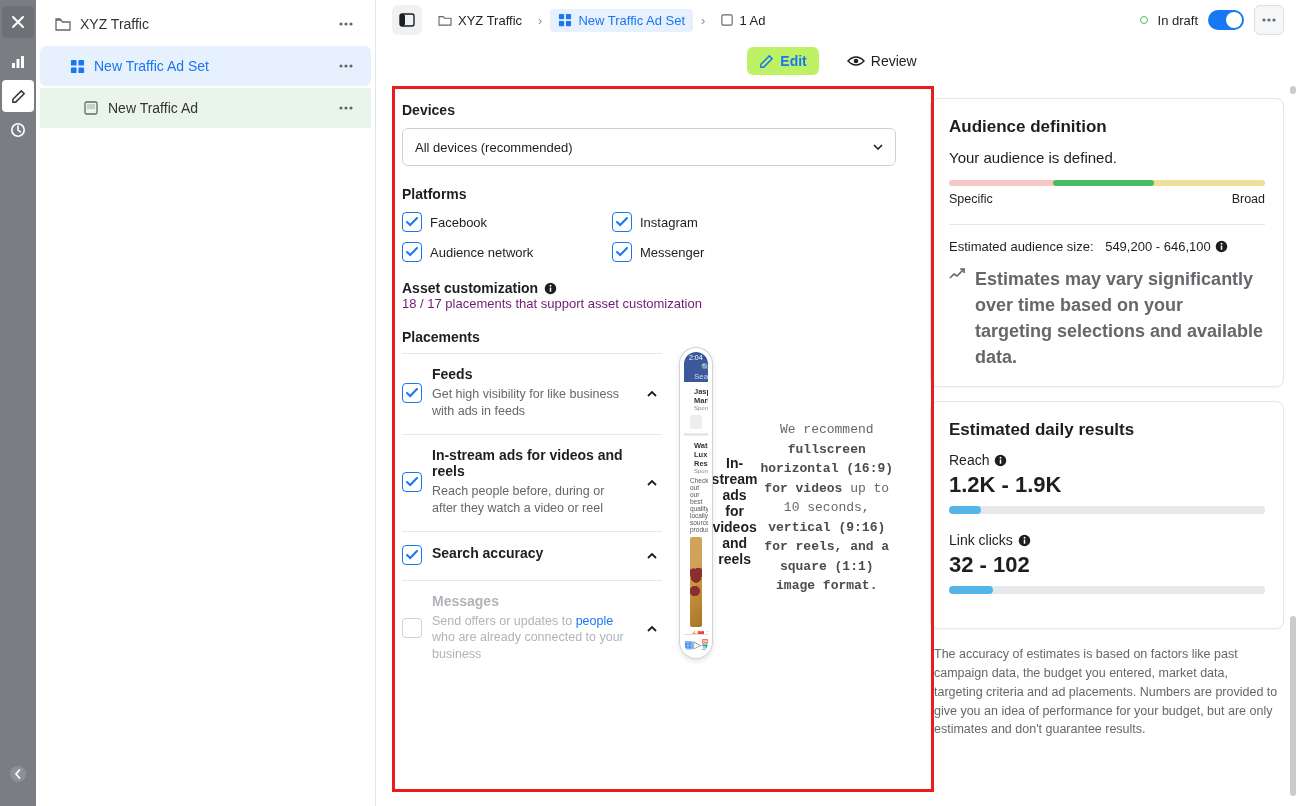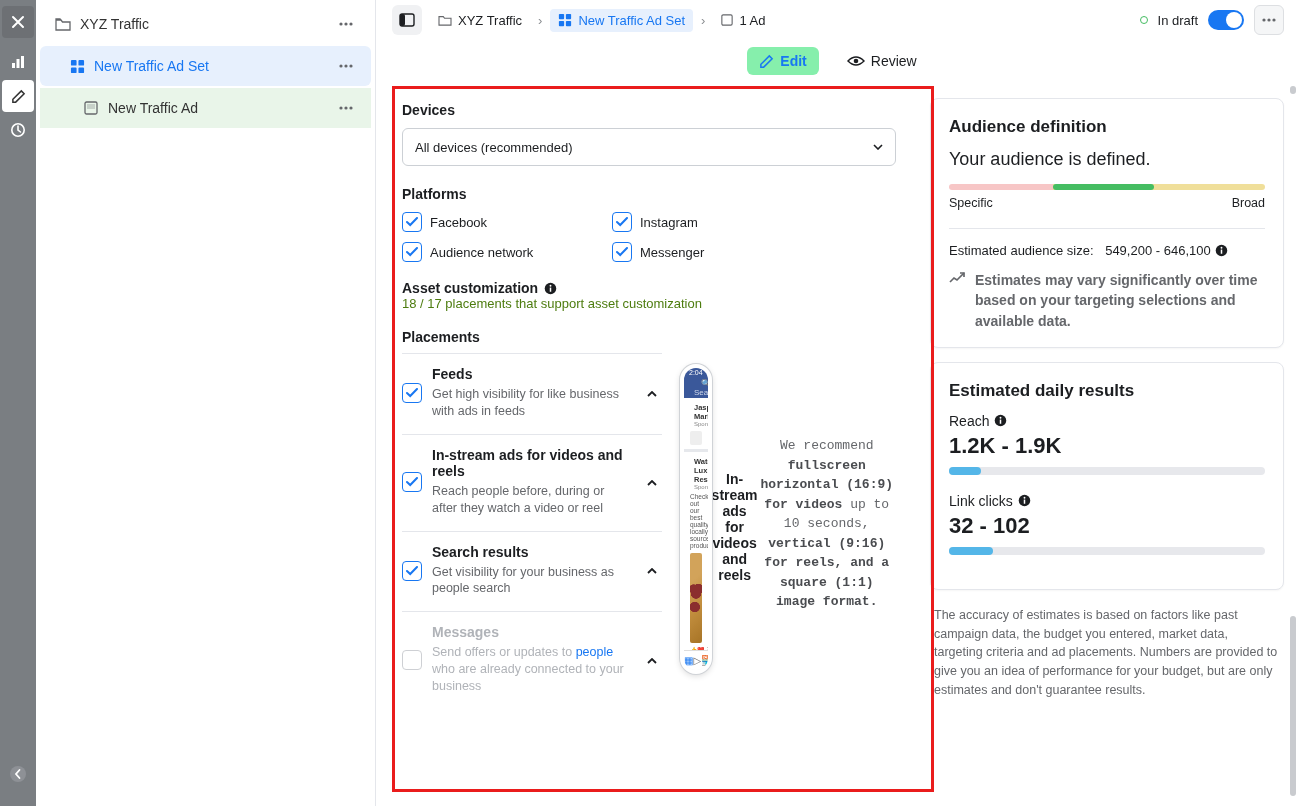--- a/index.html
+++ b/index.html
@@ -25,34 +25,34 @@
   .bc-item { display: inline-flex; align-items: center; gap: 6px; padding: 4px 8px; border-radius: 4px; font-size: 13px; color: #1c1e21; cursor: pointer; }
   .bc-item.active { background: #e7f0fd; color: #1877f2; }
   .bc-sep { color: #8a8d91; }
   .top-right { margin-left: auto; display: flex; align-items: center; gap: 10px; }
   .status-dot { width: 8px; height: 8px; border-radius: 50%; border: 1.5px solid #45bd62; }
   .switch { position: relative; width: 36px; height: 20px; background: #1877f2; border-radius: 10px; cursor: pointer; }
   .switch .knob { position: absolute; right: 2px; top: 2px; width: 16px; height: 16px; background: #fff; border-radius: 50%; }
   .icon-btn { width: 30px; height: 30px; border: 1px solid #dddfe2; border-radius: 6px; background: #f5f6f7; display: flex; align-items: center; justify-content: center; cursor: pointer; }
   .editbar { height: 42px; display: flex; align-items: center; justify-content: center; gap: 16px; }
   .pill { display: inline-flex; align-items: center; gap: 6px; padding: 6px 12px; border-radius: 6px; cursor: pointer; font-size: 14px; }
-  .pill.edit { background: #86efac; color: #1877f2; font-weight: 600; }
+  .pill.edit { background: #bef264; color: #1877f2; font-weight: 600; }
   .pill.review { color: #1c1e21; }
   .content { flex: 1; display: flex; overflow: hidden; }
   .center-outer { width: 546px; padding: 0 0 0 0; position: relative; }
   .red-frame { position: absolute; left: 16px; top: 4px; width: 542px; height: 706px; border: 3px solid #ea1c1c; pointer-events: none; }
   .center { width: 546px; padding: 20px 26px 20px 26px; overflow-y: hidden; }
   .section-title { font-size: 14px; font-weight: 700; margin-bottom: 10px; }
   .select-box { border: 1px solid #ccd0d5; border-radius: 6px; height: 38px; display: flex; align-items: center; padding: 0 12px; justify-content: space-between; background: #fff; cursor: pointer; margin-bottom: 20px; }
   .platforms { display: flex; flex-wrap: wrap; gap: 10px 40px; margin-bottom: 18px; }
   .check-item { display: inline-flex; align-items: center; gap: 8px; width: 170px; }
   .cbx { width: 20px; height: 20px; border: 1.5px solid #1877f2; border-radius: 4px; display: flex; align-items: center; justify-content: center; background: #fff; cursor: pointer; }
   .cbx svg { display: block; }
   .cbx.unchecked { border-color: #ced0d4; }
-  .sub-note { color: #4d7c0f; font-size: 13px; margin-bottom: 18px; }
+  .sub-note { color: #701a75; font-size: 13px; margin-bottom: 18px; }
   .asset-title { font-size: 14px; font-weight: 700; display: inline-flex; align-items: center; gap: 6px; }
   .placements { display: flex; gap: 18px; }
   .placements-list { width: 268px; }
   .placements-list .section-title { margin-bottom: 8px; }
   .place-row { border-top: 1px solid #e4e6eb; padding: 12px 0 14px; display: flex; align-items: center; gap: 10px; }
   .place-row:first-of-type { border-top: none; }
   .place-row .cbx { margin-top: 1px; flex-shrink: 0; }
   .place-body { flex: 1; }
   .place-name { font-size: 14px; font-weight: 700; margin-bottom: 4px; }
   .place-desc { font-size: 12.5px; color: #65676b; line-height: 1.35; }
@@ -79,27 +79,27 @@
   .post-actions { display:flex; justify-content: space-between; font-size: 6px; color:#888; margin-top:4px; padding: 0 4px;}
   .tag-row { font-size:6px; color:#888; margin-top:3px; display:flex; justify-content: space-between;}
   .phone-nav { height: 20px; background:#fff; border-top:1px solid #ddd; display:flex; justify-content: space-around; align-items:center; color:#65676b;}
   .phone-nav .nv { font-size: 10px; }
   .preview-title { font-size: 14px; font-weight: 700; margin-top: 16px; text-align: center; }
   .preview-text { font-size: 13px; color: #65676b; text-align: center; margin-top: 10px; line-height: 1.5; padding: 0 2px; font-family: Liberation Mono, monospace;}
   .preview-text b { color: #4a4c50; font-weight:700; }
   .right-col { flex: 1; padding: 16px 16px 16px 8px; overflow-y: auto; }
   .card { border: 1px solid #e4e6eb; border-radius: 8px; background: #fff; padding: 18px 18px 16px; margin-bottom: 14px; box-shadow: 0 1px 2px rgba(0,0,0,.04); }
   .card h3 { font-size: 17px; font-weight: 700; margin-bottom: 12px; }
-  .defined { font-size: 18px; color: #1c1e21; margin-bottom: 14px; }
+  .defined { font-size: 15px; color: #1c1e21; margin-bottom: 14px; }
   .range-bar { position: relative; height: 6px; border-radius: 3px; background: linear-gradient(to right, #f7c6c6 0%, #f7c6c6 33%, #f0df9a 33%, #f0df9a 100%); margin-bottom: 6px; }
   .range-bar .fill { position: absolute; left: 33%; width: 32%; top: 0; bottom: 0; background: #45bd62; border-radius: 3px; }
   .range-labels { display:flex; justify-content: space-between; font-size: 12.5px; color:#1c1e21; margin-bottom: 18px;}
   .divider { height:1px; background:#e4e6eb; margin: 0 0 14px; }
   .est-size { font-size: 13px; color:#1c1e21; margin-bottom: 12px; display:flex; align-items:center; gap:4px;}
-  .est-note { display:flex; gap:10px; font-size: 14px; color:#65676b; font-weight:600; line-height:1.45;}
+  .est-note { display:flex; gap:10px; font-size: 18px; color:#65676b; font-weight:600; line-height:1.45;}
   .est-note .icn { flex-shrink:0; margin-top:2px; color:#65676b;}
   .metric-label { font-size: 14px; color:#1c1e21; margin-bottom: 4px; display:flex; align-items:center; gap:5px;}
   .metric-val { font-size: 22px; font-weight: 800; color:#1c1e21; margin-bottom: 8px;}
   .bar { height: 8px; background:#e7e8ec; border-radius: 4px; position:relative; margin-bottom: 18px;}
   .bar .f { position:absolute; left:0; top:0; bottom:0; background:#54b6e8; border-radius:4px; }
   .disclaimer { font-size: 12.5px; color:#65676b; line-height:1.5; padding: 2px 4px 4px;}
   .scroll-ind { position:absolute; right:2px; top:86px; width:8px; height:710px; }
   .scroll-ind .thumb1 { position:absolute; top:0; width:6px; height:8px; background:#c9cbcf; border-radius:3px;}
   .scroll-ind .thumb2 { position:absolute; bottom:0; width:6px; height:180px; background:#c9cbcf; border-radius:3px;}
   svg { display: block; }
@@ -354,22 +354,21 @@
                 </span>
             </div>
 
             <div class="place-row">
               <span class="cbx">
                   <svg width="12" height="10" viewBox="0 0 12 10">
                     <path d="M1 5 L4.2 8 L11 1" stroke="#1877f2" stroke-width="2" fill="none" stroke-linecap="round"></path>
                   </svg>
                 </span>
               <div class="place-body">
-                <div class="place-name">Search results</div>
-                <div class="place-desc">Get visibility for your business as people search</div>
+                <div class="place-name">Search accuracy</div>
               </div>
               <span class="chev">
                   <svg width="10" height="6" viewBox="0 0 10 6">
                     <path d="M1 5 L5 1 L9 5" fill="none" stroke="#1c1e21" stroke-width="1.8"></path>
                   </svg>
                 </span>
             </div>
 
             <div class="place-row disabled">
               <span class="cbx unchecked"></span>

